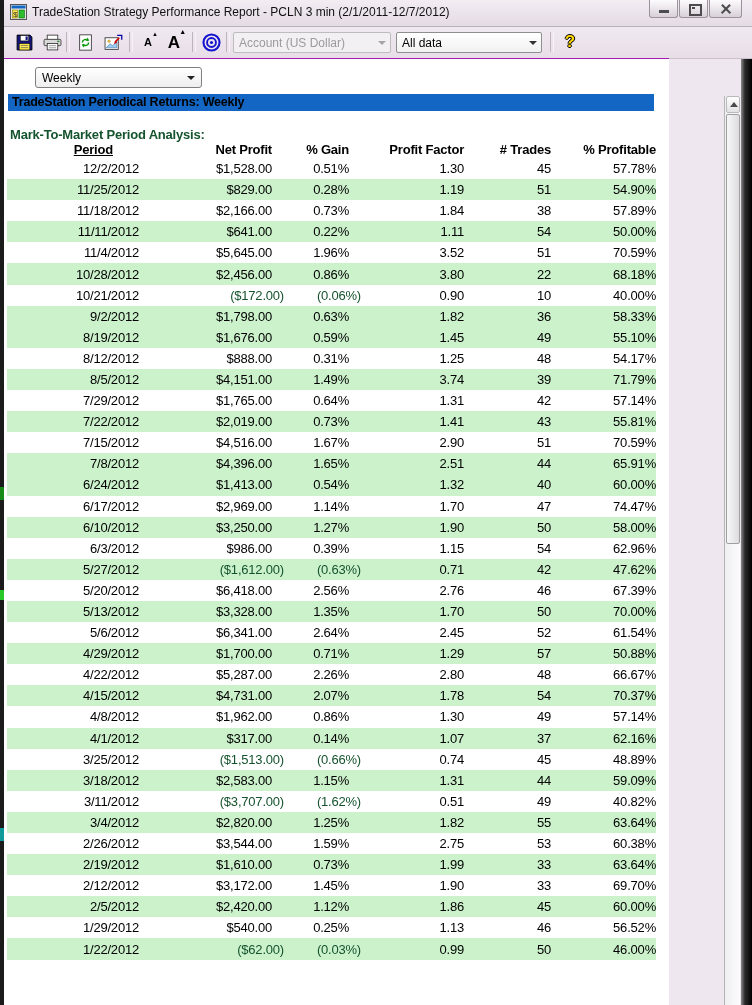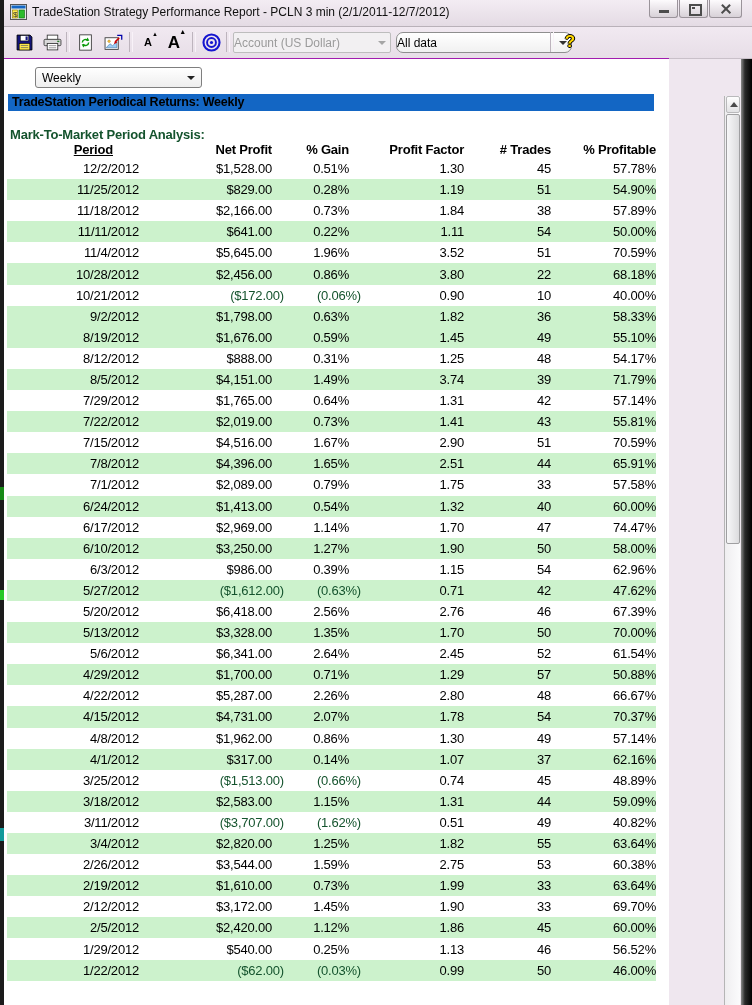--- a/index.html
+++ b/index.html
@@ -34,21 +34,21 @@
   .tbtn{position:absolute;top:3px;width:24px;height:24px;display:flex;align-items:center;justify-content:center;}
   .tsep{position:absolute;top:5px;width:2px;height:20px;
         border-left:1px solid #bdb4bd;border-right:1px solid #f8f2f8;}
   .fontA{font-weight:bold;color:#000;position:relative;line-height:1;}
   .fontA .tri{position:absolute;font-size:6px;top:-6px;right:-6px;color:#000;}
   .help-q{font-size:17px;font-weight:bold;color:#ffd800;
           text-shadow:-1px 0 #000,1px 0 #000,0 -1px #000,0 1px #000;}
 
   .combo{position:absolute;top:5px;height:21px;box-sizing:border-box;border:1px solid #8e8e8e;
          border-radius:2px;background:linear-gradient(#fff,#f1f1f1);font-size:12px;
-         display:flex;align-items:center;color:#000;}
+         display:flex;align-items:center;padding-left:5px;color:#000;}
   .combo .arrow{position:absolute;right:4px;top:8px;width:0;height:0;
                 border-left:4px solid transparent;border-right:4px solid transparent;
                 border-top:4px solid #333;}
   .combo.disabled{background:#f2f0f2;color:#9b9b9b;border-color:#bdbdbd;}
   .combo.disabled .arrow{border-top-color:#a5a5a5;}
 
   
   .client{position:absolute;left:4px;top:58px;width:655px;height:947px;background:#fff;
           border-top:1px solid #a21caf;padding-left:10px;}
   .weekly-combo{position:absolute;left:31px;top:8px;width:167px;height:21px;box-sizing:border-box;
@@ -172,21 +172,21 @@
       <circle cx="9" cy="9" r="7.6" fill="none" stroke="#1515d0" stroke-width="2"></circle>
       <circle cx="9" cy="9" r="4.2" fill="none" stroke="#1515d0" stroke-width="1.8"></circle>
       <circle cx="9" cy="9" r="1.5" fill="#1515d0"></circle>
     </svg>
   </div>
   <div class="tsep" style="left:222px;"></div>
   <div class="combo disabled" style="left:229px;width:158px;">
     <span>Account (US Dollar)</span>
     <div class="arrow"></div>
   </div>
-  <div class="combo" style="left:392px;width:176px;border-radius:7px;">
+  <div class="combo" style="left:392px;width:146px;">
     <span>All data</span>
     <div class="arrow"></div>
   </div>
   <div class="tsep" style="left:546px;"></div>
   <div class="tbtn" style="left:554px;">
     <span class="help-q">?</span>
   </div>
 </div>
 
 <div class="client">
@@ -330,28 +330,20 @@
           <td><span>70.59%</span></td>
         </tr>
         <tr class="alt">
           <td><span>7/8/2012</span></td>
           <td><span>$4,396.00</span></td>
           <td><span>1.65%</span></td>
           <td><span>2.51</span></td>
           <td><span>44</span></td>
           <td><span>65.91%</span></td>
         </tr>
-        <tr>
-          <td><span>7/1/2012</span></td>
-          <td><span>$2,089.00</span></td>
-          <td><span>0.79%</span></td>
-          <td><span>1.75</span></td>
-          <td><span>33</span></td>
-          <td><span>57.58%</span></td>
-        </tr>
         <tr class="alt">
           <td><span>6/24/2012</span></td>
           <td><span>$1,413.00</span></td>
           <td><span>0.54%</span></td>
           <td><span>1.32</span></td>
           <td><span>40</span></td>
           <td><span>60.00%</span></td>
         </tr>
         <tr>
           <td><span>6/17/2012</span></td>

